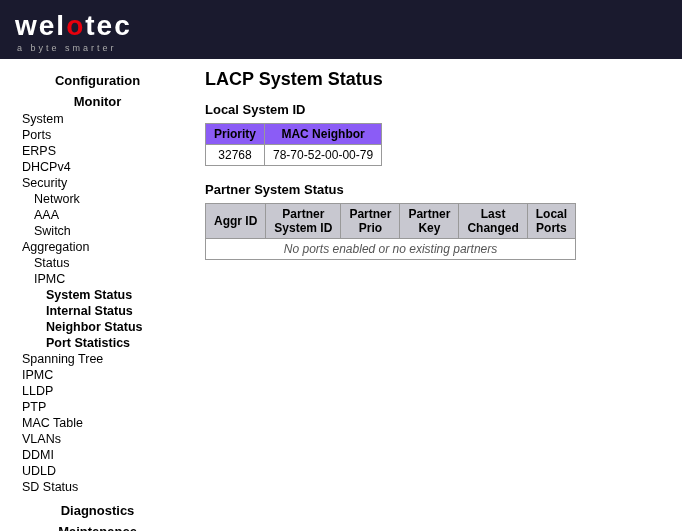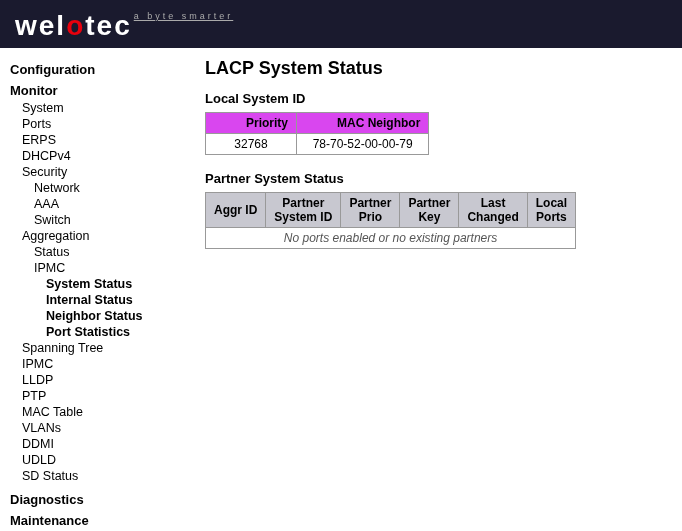--- a/index.html
+++ b/index.html
@@ -3,57 +3,57 @@
   <meta charset="utf-8">
   <style>
     * { margin: 0; padding: 0; box-sizing: border-box; }
     body { font-family: Arial, sans-serif; font-size: 13px; color: #000; background: #fff; width: 682px; min-height: 531px; }
 
     
     #header {
       background: #1a1a2e;
       padding: 10px 15px 6px 15px;
       display: flex;
-      flex-direction: row;
+      flex-direction: column;
     }
     #logo-text {
       font-size: 28px;
       font-weight: 900;
       letter-spacing: 2px;
       color: #fff;
       font-family: Arial Black, sans-serif;
     }
     #logo-text .o-red { color: #e8000d; }
     #logo-tagline {
       font-size: 9px;
       color: #aaa;
       letter-spacing: 3px;
       margin-top: 1px;
       margin-left: 2px;
-      text-decoration: underline;
     }
 
     
     #layout {
       display: flex;
       flex-direction: row;
     }
 
     
     #sidebar {
       width: 185px;
       min-width: 185px;
       padding: 8px 0 8px 10px;
       font-size: 12.5px;
     }
     .sidebar-section-title {
       font-weight: bold;
       margin-top: 6px;
       margin-bottom: 2px;
       font-size: 13px;
+      text-align: center;
     }
     .sidebar-item {
       padding: 1px 0;
       cursor: pointer;
       color: #000;
     }
     .indent1 { padding-left: 12px; }
     .indent2 { padding-left: 24px; }
     .indent3 { padding-left: 36px; font-weight: bold; }
 
@@ -83,21 +83,21 @@
       border: 1px solid #999;
       padding: 3px 8px;
       text-align: center;
       font-weight: bold;
     }
     table td {
       border: 1px solid #999;
       padding: 3px 8px;
       text-align: center;
     }
-    .local-system-table th { background: #d946ef; padding-left: 40px; }
+    .local-system-table th { background: #8b5cf6; }
     .partner-table th { background: #c8c8d0; }
     .no-data-row td {
       text-align: center;
       font-style: italic;
       color: #555;
     }
     .section-gap { margin-bottom: 16px; }
   </style>
 </head>
 <body>

